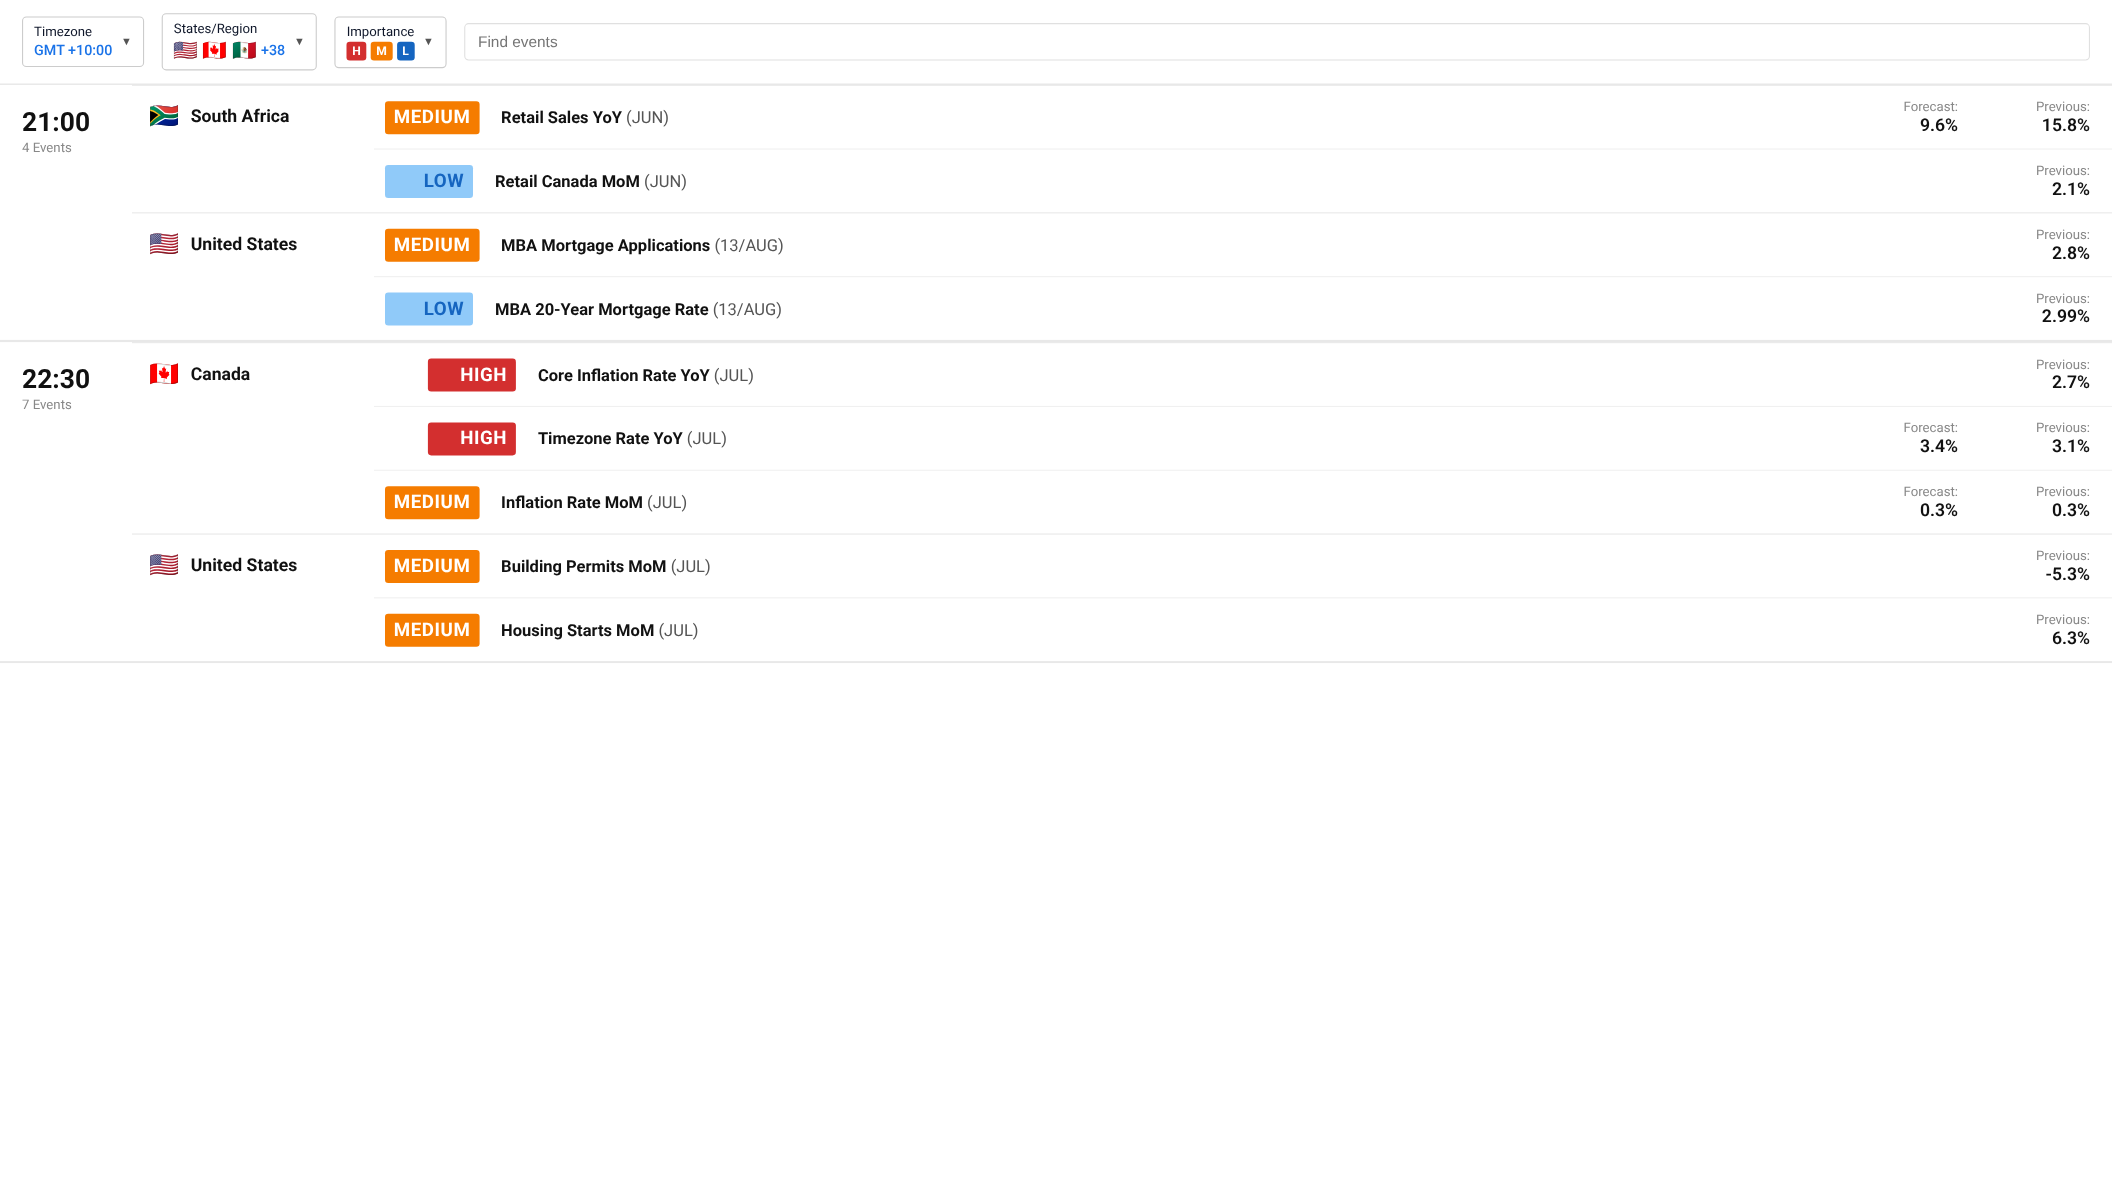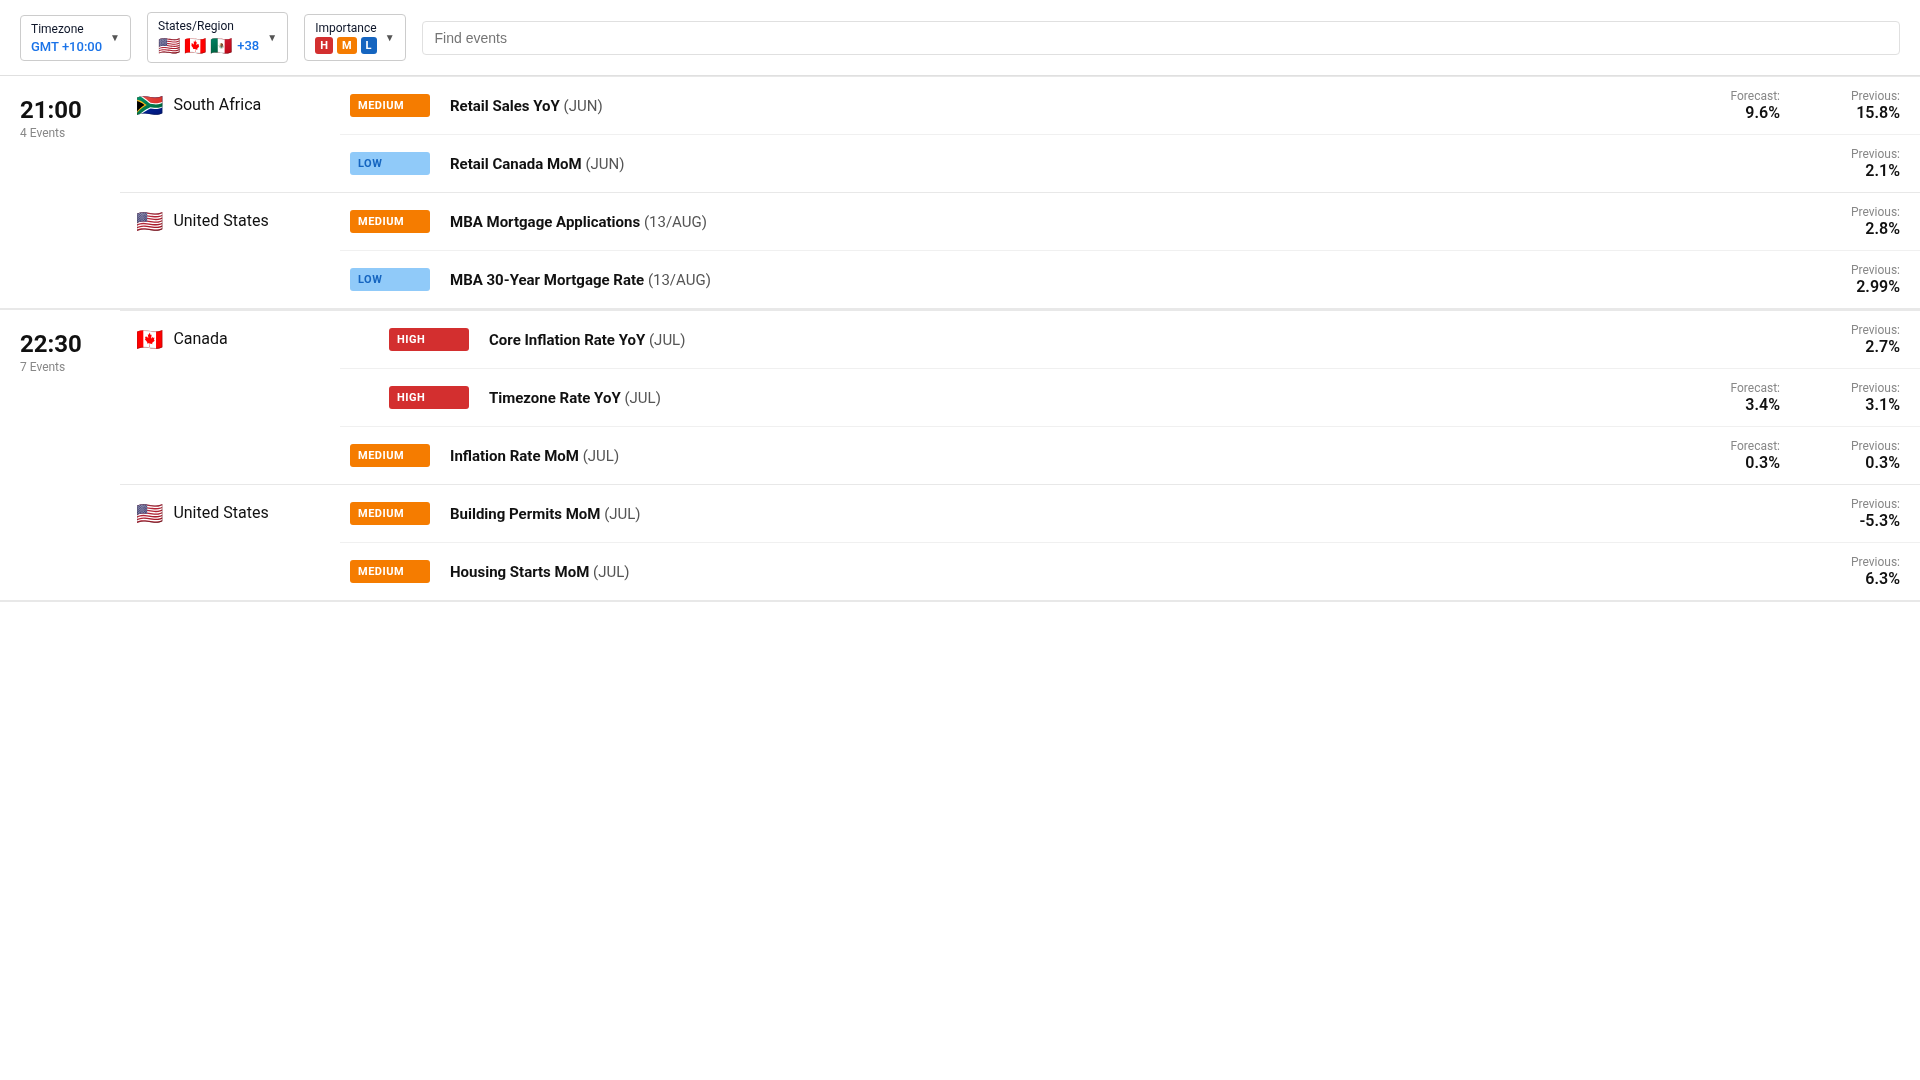--- a/index.html
+++ b/index.html
@@ -110,43 +110,43 @@
     .country-col {
       width: 220px;
       min-width: 220px;
       display: flex;
       align-items: flex-start;
       padding: 18px 16px;
       gap: 10px;
     }
     .country-name {
       font-size: 16px;
-      font-weight: 400;
+      font-weight: 700;
       color: #111;
     }
 
     .event-rows {
       flex: 1;
     }
 
     .event-row {
       display: flex;
       align-items: center;
       padding: 12px 20px 12px 10px;
       border-bottom: 1px solid #f0f0f0;
       gap: 20px;
     }
     .event-row:last-child {
       border-bottom: none;
     }
 
     .importance-badge {
       min-width: 80px;
-      text-align: left;
-      font-size: 11px;
+      text-align: right;
+      font-size: 17px;
       font-weight: 700;
       letter-spacing: 0.5px;
       padding: 5px 8px;
       border-radius: 3px;
       color: #fff;
     }
     .badge-high { background: #d32f2f; margin-left: 39px; }
     .badge-medium { background: #f57c00; }
     .badge-low { background: #90caf9; color: #1565c0; }
 
@@ -291,21 +291,21 @@
 
           <div class="previous-col">
             <div class="stat-label">Previous:</div>
             <div class="stat-value">2.8%</div>
           </div>
 
       </div>
               <div class="event-row">
         <span class="importance-badge badge-low">LOW</span>
         <span class="event-name">
-          <strong>MBA 30-Year Mortgage Rate</strong>
+          <strong>MBA 20-Year Mortgage Rate</strong>
           <span class="event-period"> (13/AUG)</span>
         </span>
         <div class="forecast-col"></div>
 
           <div class="previous-col">
             <div class="stat-label">Previous:</div>
             <div class="stat-value">2.99%</div>
           </div>
 
       </div>

